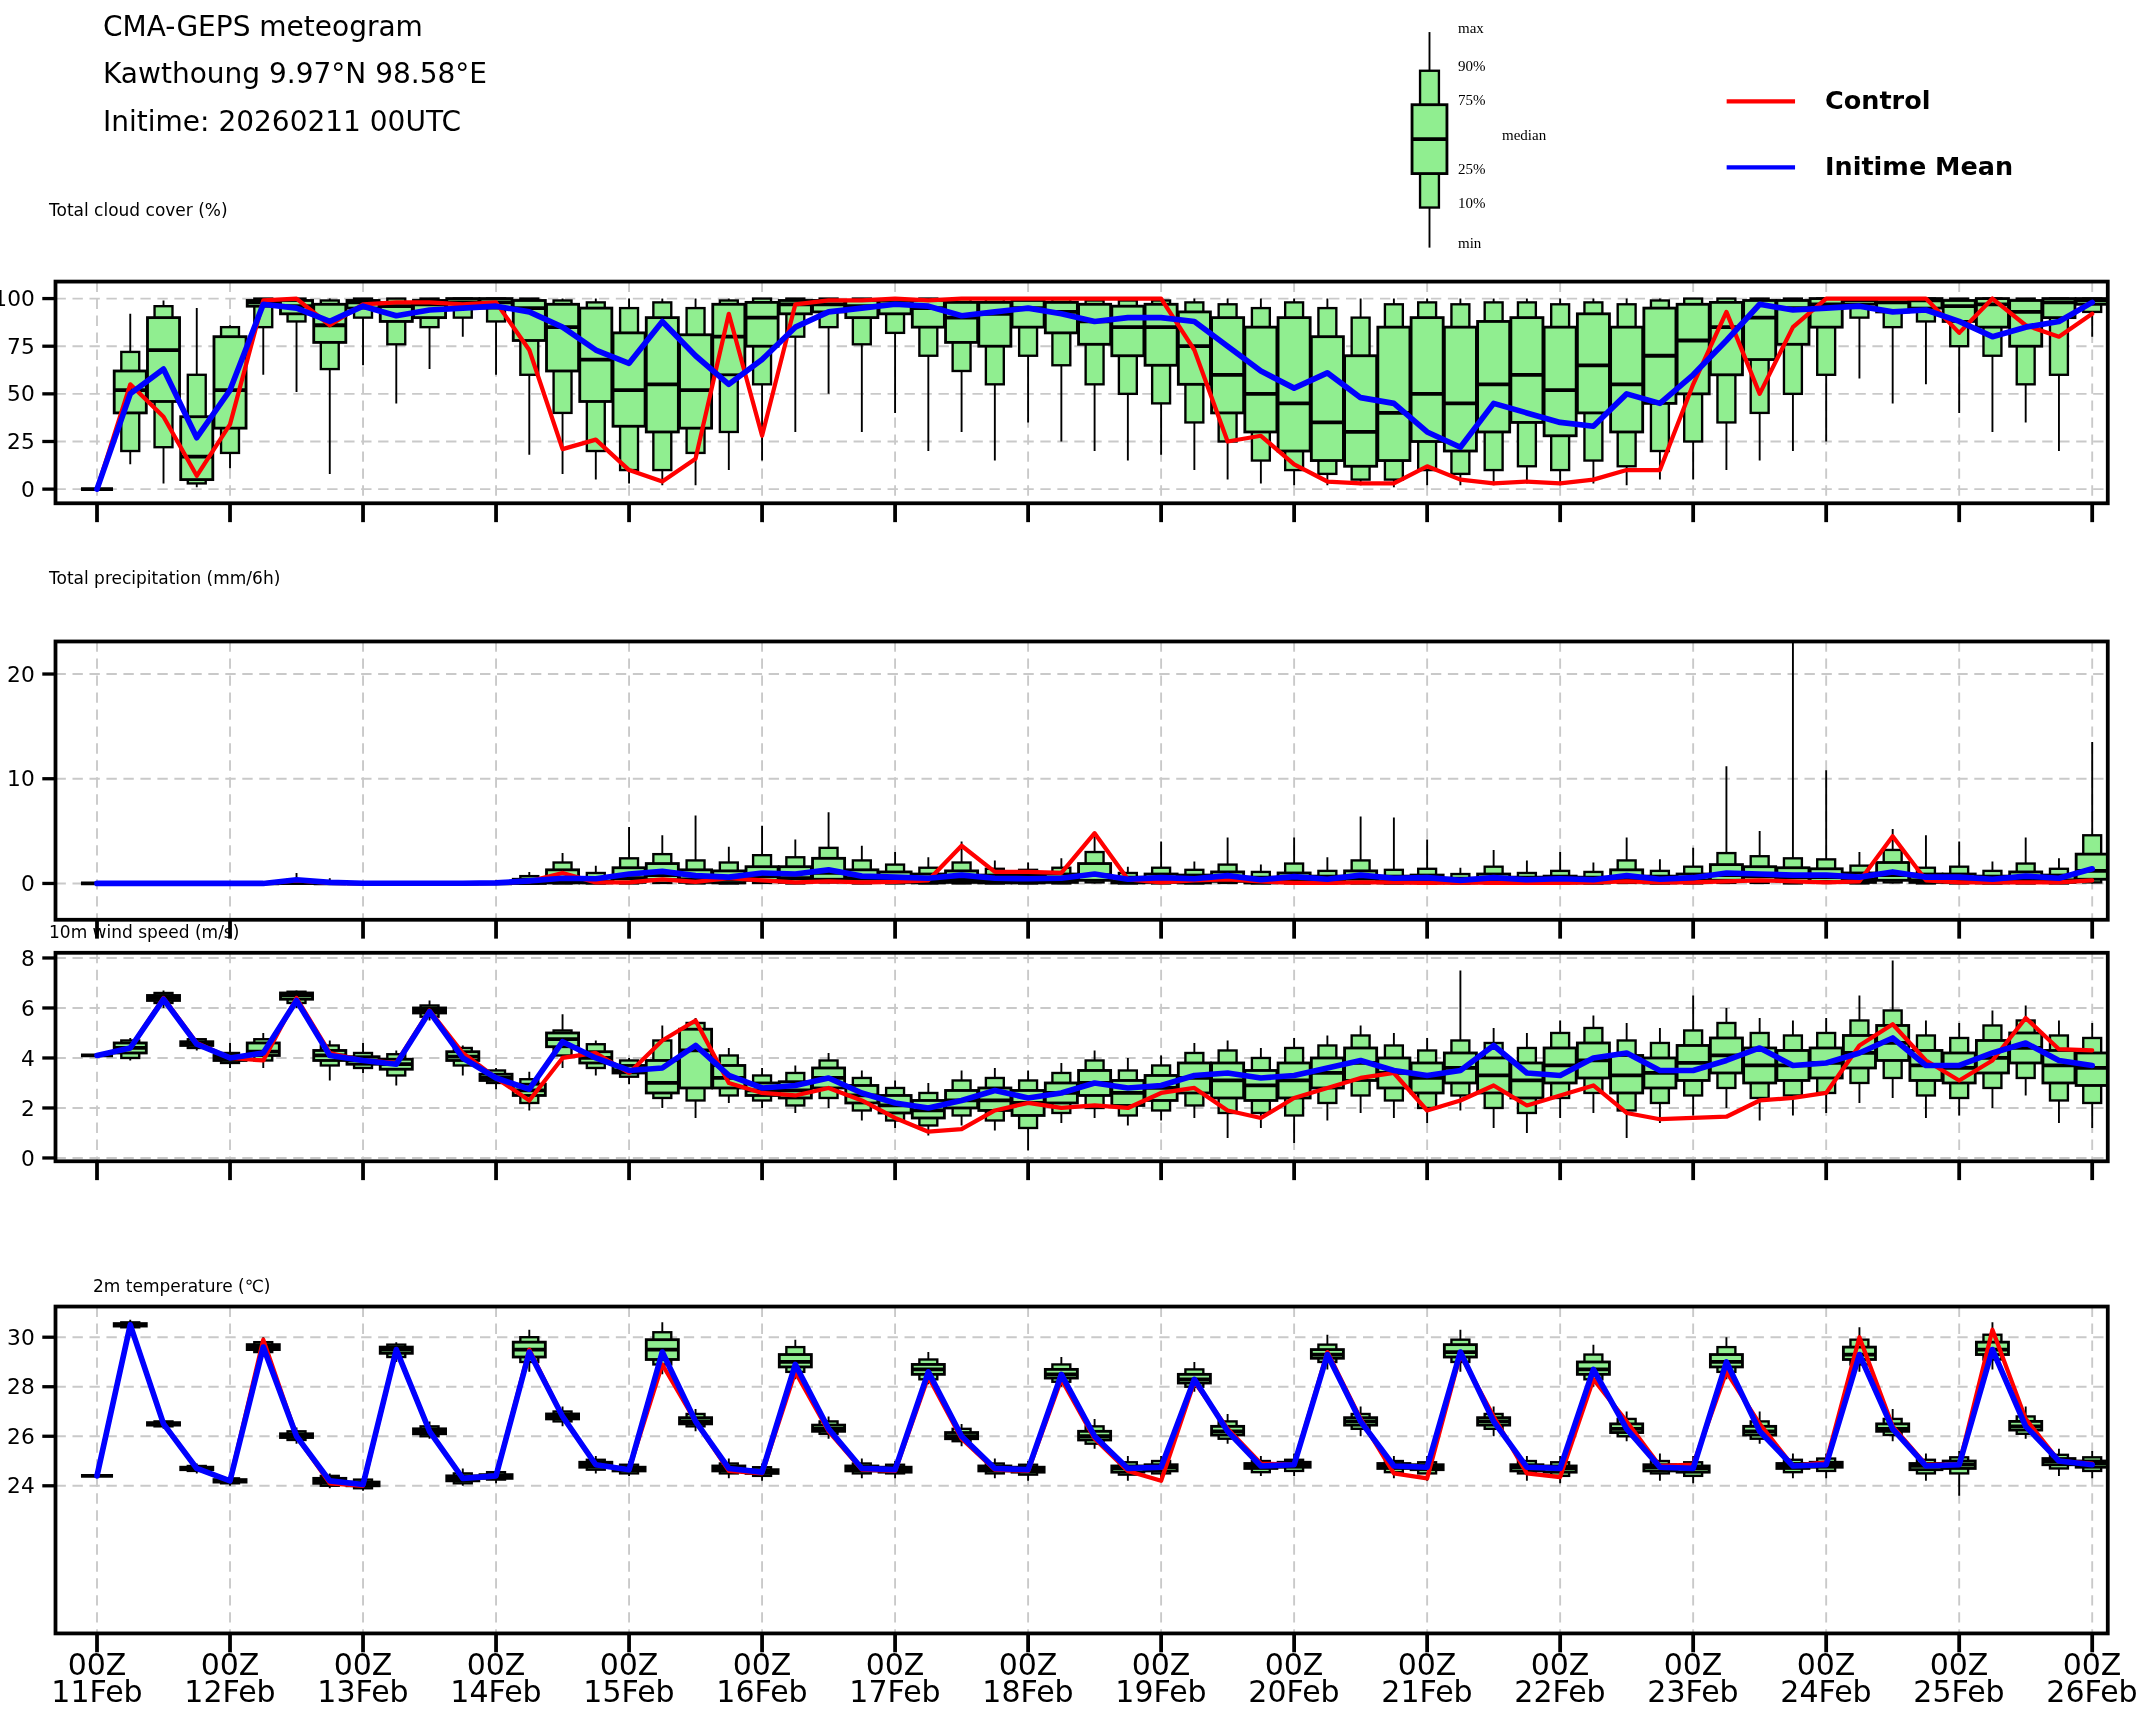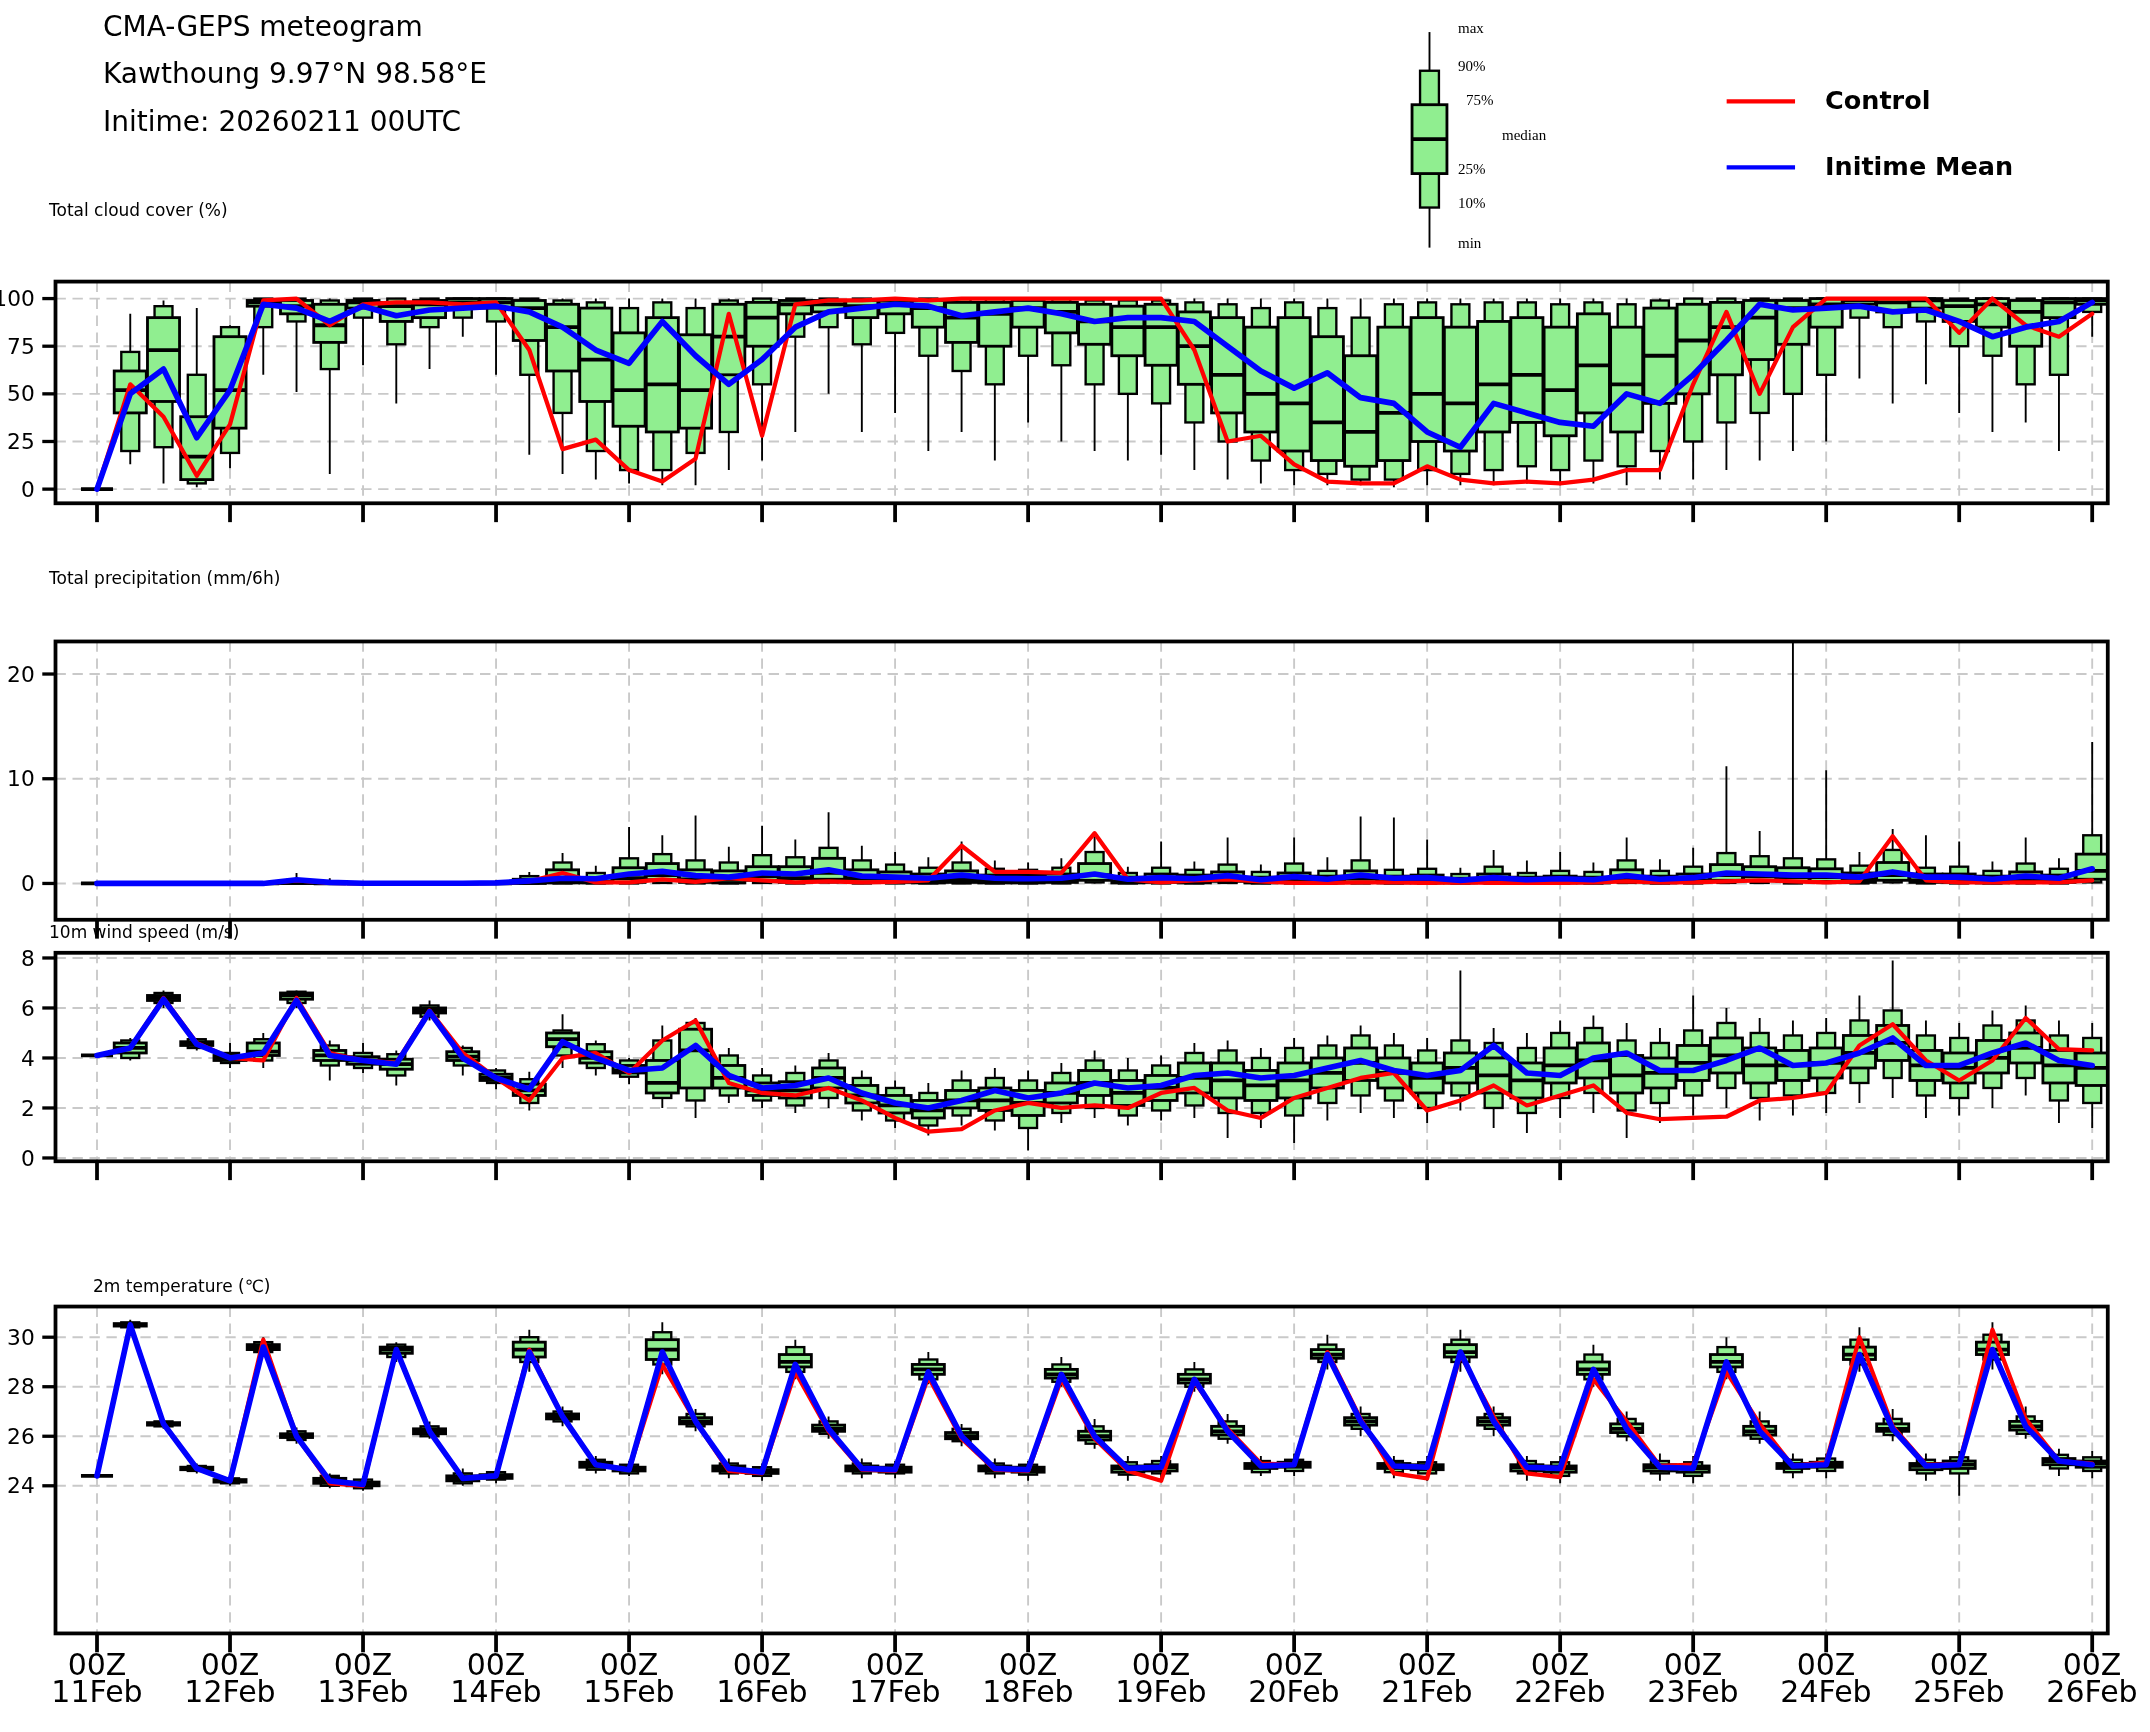--- a/index.html
+++ b/index.html
@@ -1516,21 +1516,21 @@
     <div class="xlab" style="left: 1959px; top: 1651px;">
       <div>00Z</div>
       <div>25Feb</div>
     </div>
     <div class="xlab" style="left: 2092px; top: 1651px;">
       <div>00Z</div>
       <div>26Feb</div>
     </div>
     <div class="legend-label" style="left: 1458px; top: 20px;">max</div>
     <div class="legend-label" style="left: 1458px; top: 58px;">90%</div>
-    <div class="legend-label" style="left: 1458px; top: 92px; margin-left: 8px;">75%</div>
+    <div class="legend-label" style="left: 1458px; top: 92px;">75%</div>
     <div class="legend-label" style="left: 1458px; top: 127px; margin-left: 44px;">median</div>
     <div class="legend-label" style="left: 1458px; top: 161px;">25%</div>
     <div class="legend-label" style="left: 1458px; top: 195px;">10%</div>
     <div class="legend-label" style="left: 1458px; top: 235px;">min</div>
     <div class="line-legend-label" style="left: 1825px; top: 85px;">Control</div>
     <div class="line-legend-label" style="left: 1825px; top: 151px;">Initime Mean</div>
   </div>
 
 
 </body></html>

